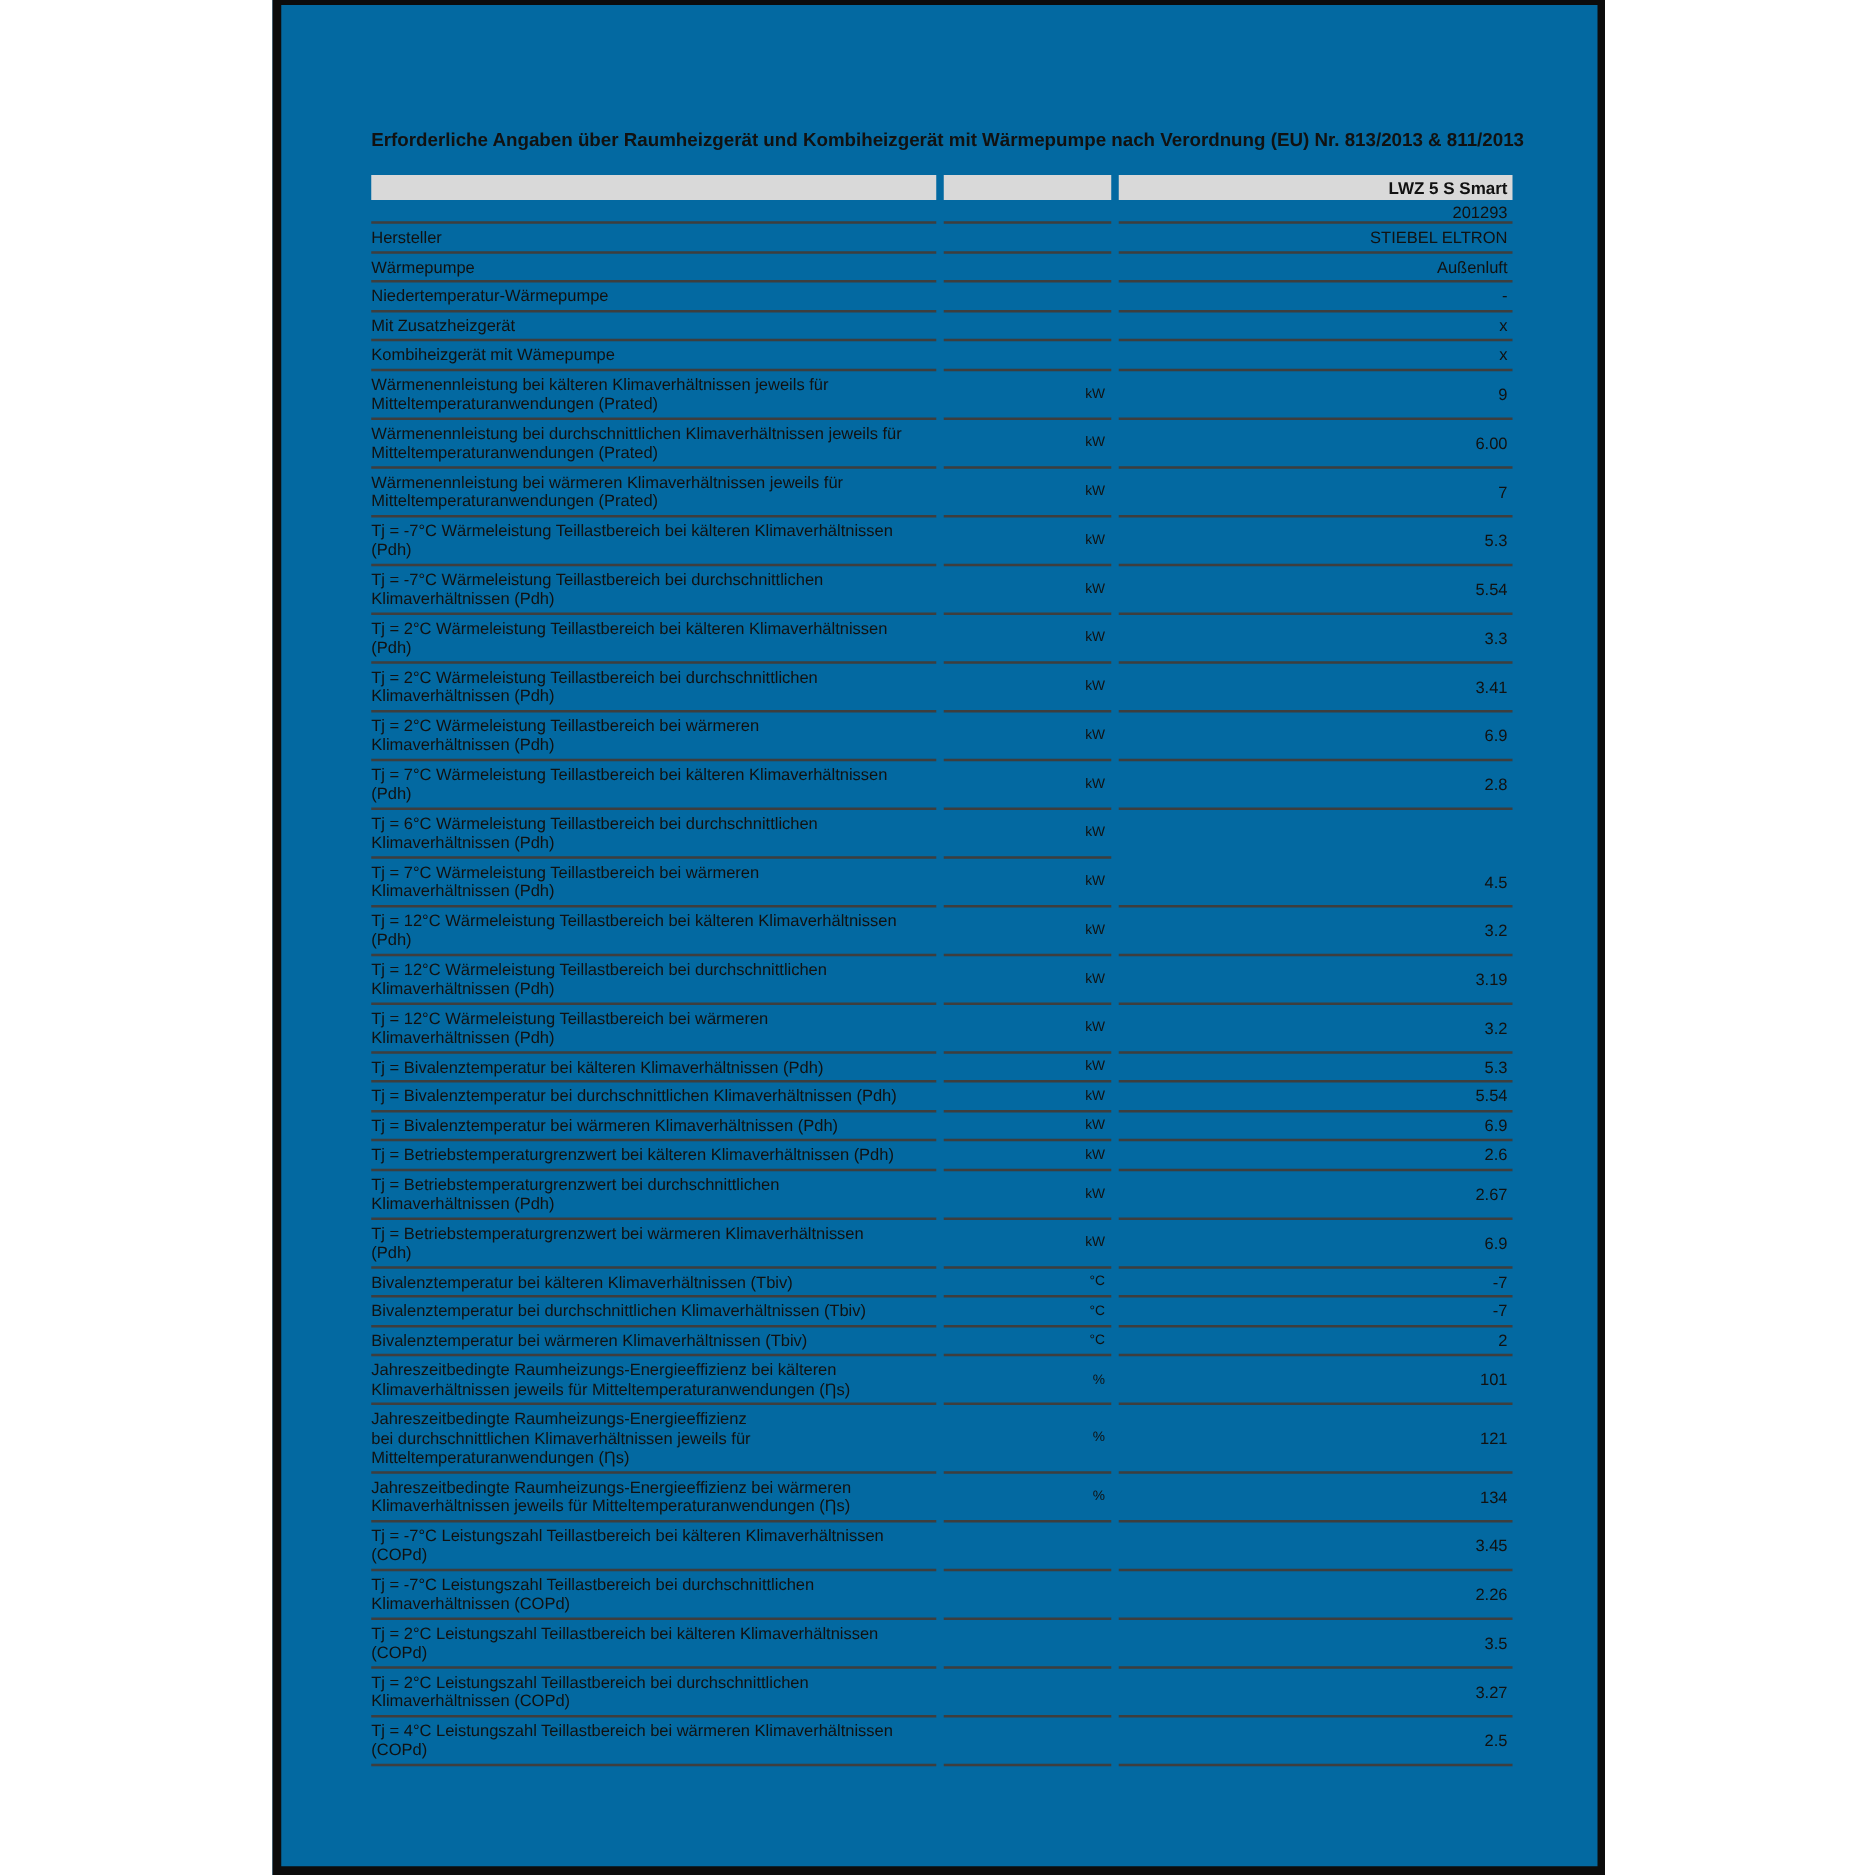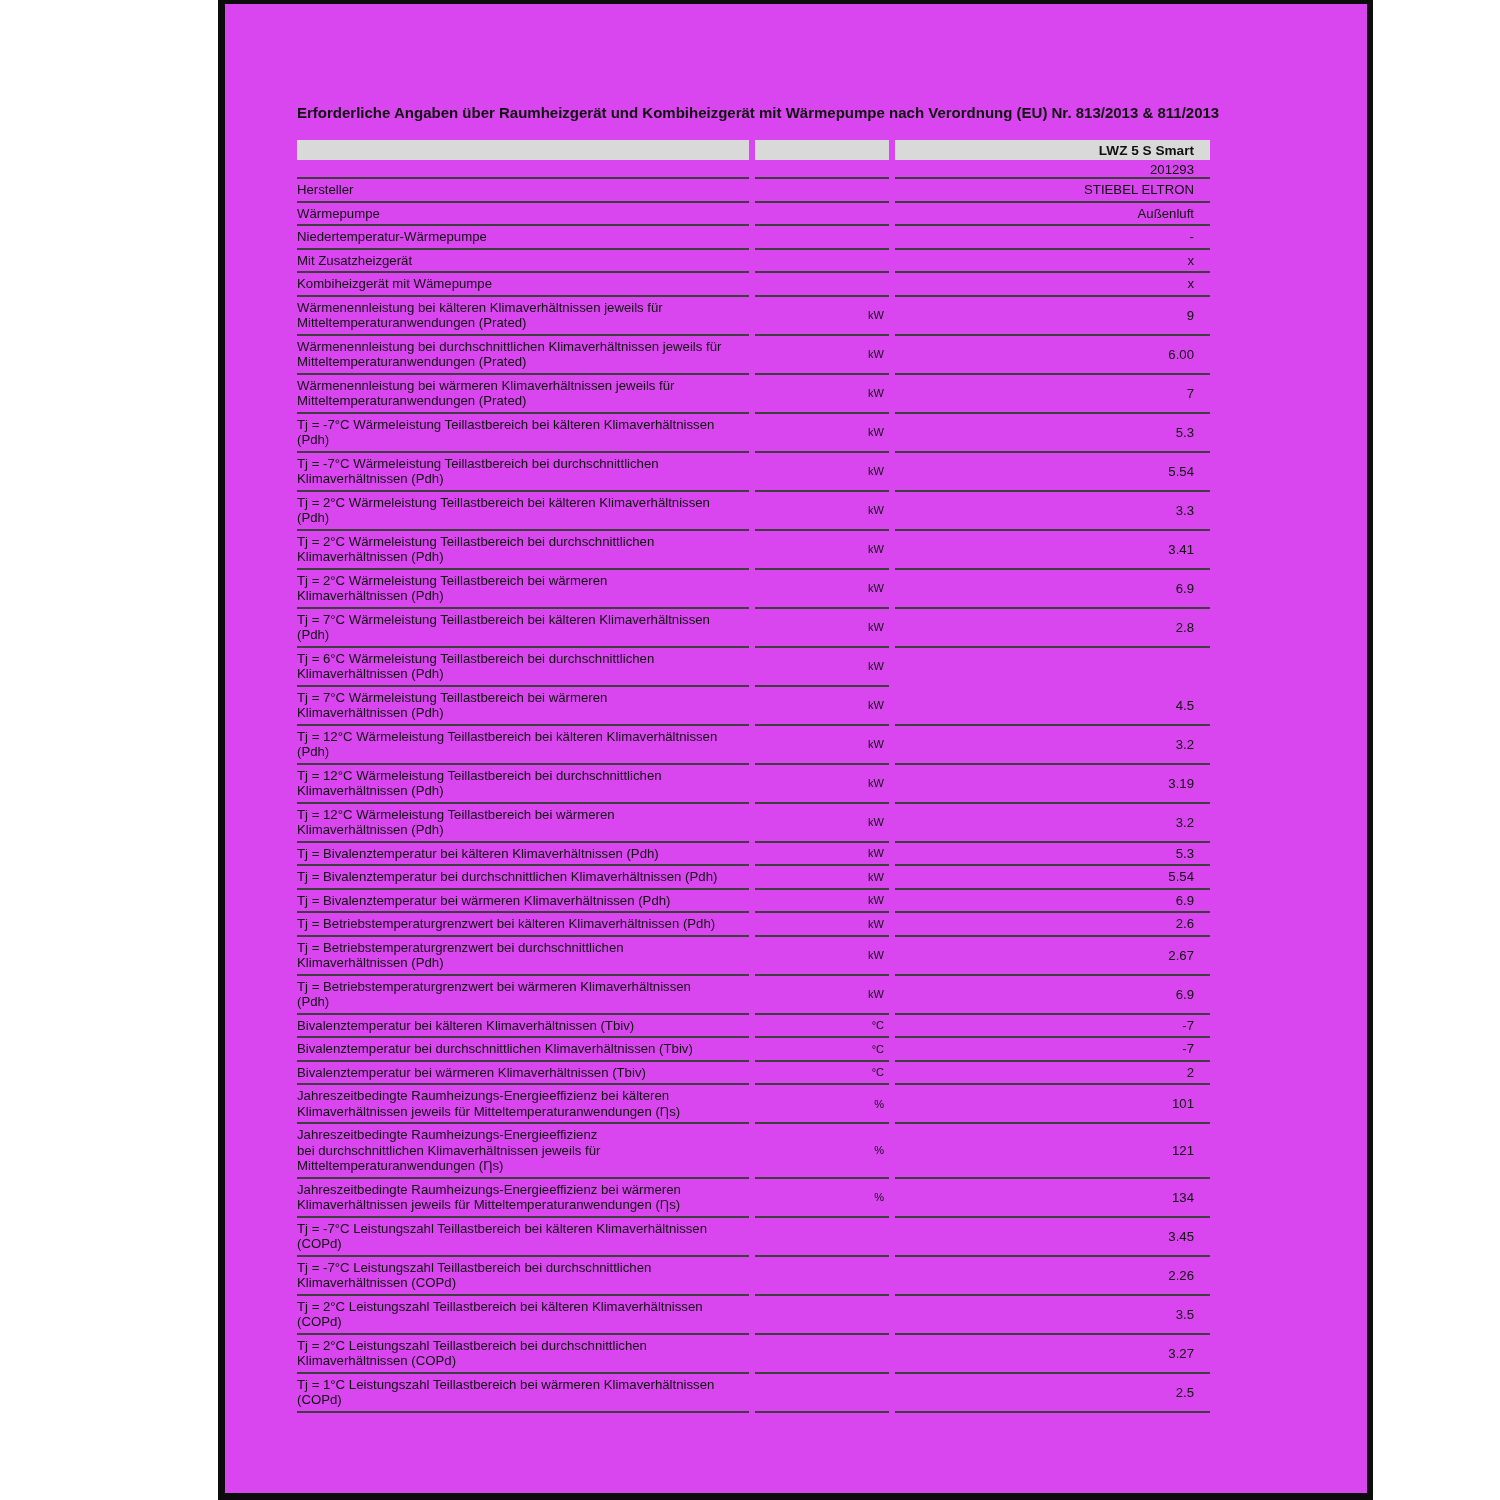--- a/index.html
+++ b/index.html
@@ -5,22 +5,22 @@
   * { margin: 0; padding: 0; box-sizing: border-box; }
   html, body { width: 1500px; height: 1500px; background: #ffffff; }
   body {
     font-family: "Liberation Sans", "DejaVu Sans", sans-serif;
     color: #111111;
     position: relative;
   }
   .page-frame {
     position: absolute;
     left: 218px; top: 0;
-    width: 1155px; height: 1500px;
-    background: #d946ef;
+    width: 1066px; height: 1500px;
+    background: #0369a1;
     border-style: solid;
     border-color: var(--frame-color, #0c0c0c);
     border-width: 4px 6px 7px 7px;
   }
   .page-content {
     position: absolute;
     left: 72px; top: 100px;
     width: 913px;
   }
   .doc-title {
@@ -46,21 +46,21 @@
     margin-right: 6px;
     border-bottom: 2px solid var(--rule-color, #3e3e3e);
     display: flex; align-items: center; justify-content: flex-end;
     padding-right: 5px;
     font-size: 11px;
   }
   .c-value {
     flex: 1;
     border-bottom: 2px solid var(--rule-color, #3e3e3e);
     display: flex; align-items: center; justify-content: flex-end;
-    padding-right: 16px;
+    padding-right: 4px;
     font-size: 13.2px;
   }
   .header-row { display: flex; height: 20px; margin-bottom: 2px; }
   .header-row .c-label,
   .header-row .c-unit,
   .header-row .c-value {
     background: var(--header-bg, #d9d9d9);
     border-bottom: none;
     padding-top: 0; padding-bottom: 0;
   }
@@ -280,21 +280,21 @@
             <div class="c-unit"></div>
             <div class="c-value">3.5</div>
           </div>
           <div class="t-row">
             <div class="c-label">Tj = 2°C Leistungszahl Teillastbereich bei durchschnittlichen
 Klimaverhältnissen (COPd)</div>
             <div class="c-unit"></div>
             <div class="c-value">3.27</div>
           </div>
           <div class="t-row">
-            <div class="c-label">Tj = 1°C Leistungszahl Teillastbereich bei wärmeren Klimaverhältnissen
+            <div class="c-label">Tj = 4°C Leistungszahl Teillastbereich bei wärmeren Klimaverhältnissen
 (COPd)</div>
             <div class="c-unit"></div>
             <div class="c-value">2.5</div>
           </div>
         </div>
 
     </div>
   </div>
 </div>
 

